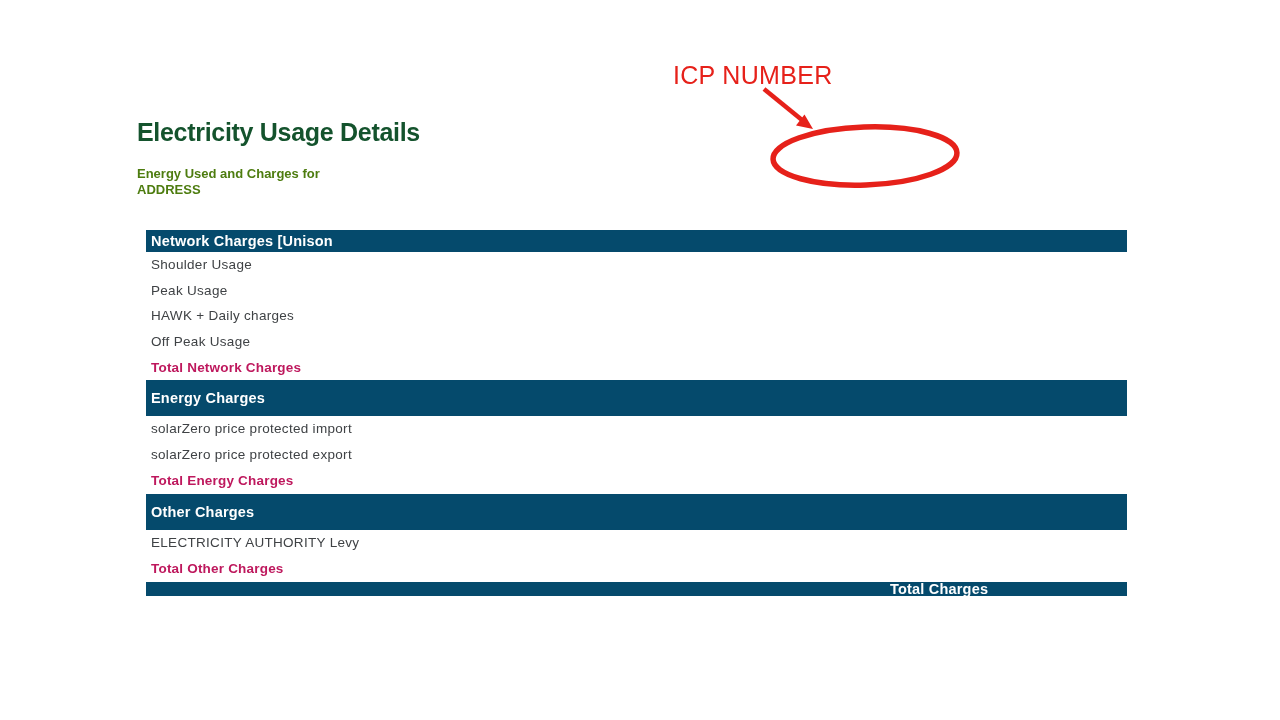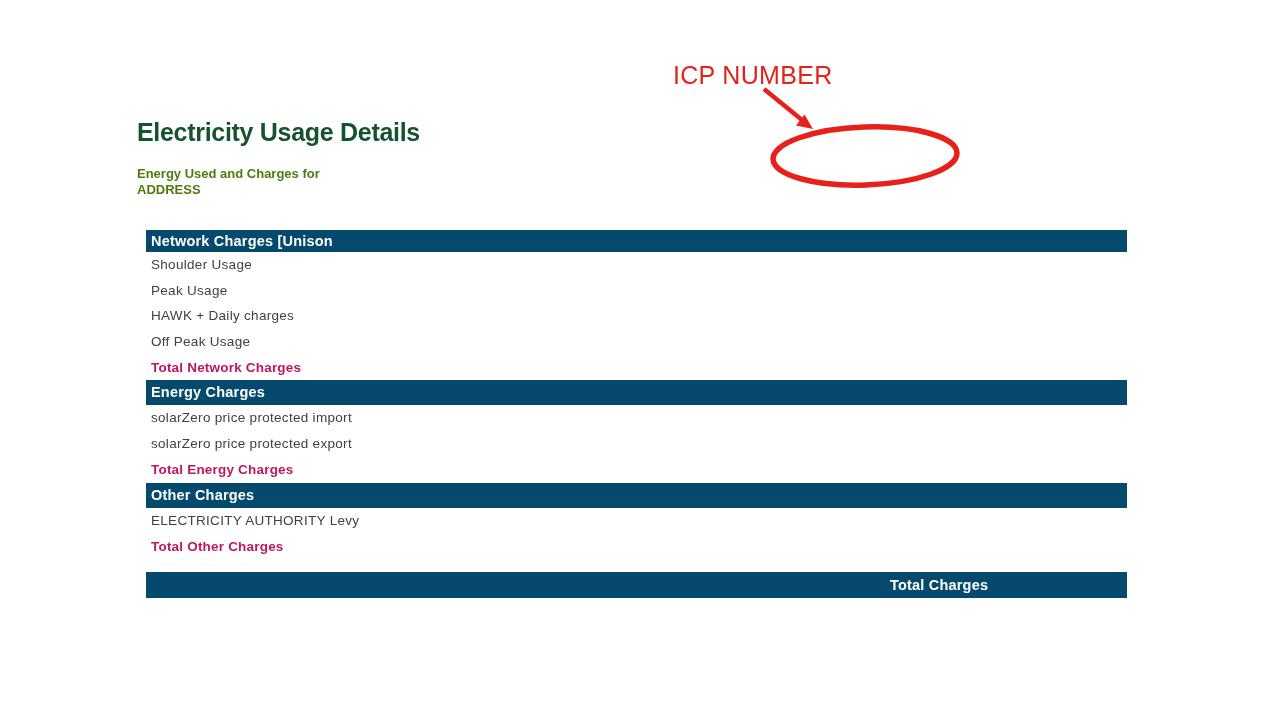--- a/index.html
+++ b/index.html
@@ -29,22 +29,22 @@
   .charges-table{
     position:absolute;left:146px;top:230px;width:981px;
   }
   .band{
     background:#054a6c;color:#ffffff;font-weight:700;font-size:14.5px;
     display:flex;align-items:center;padding-left:5px;box-sizing:border-box;
     letter-spacing:0.2px;
   }
   .band-tall{height:22px;align-items:flex-start;padding-top:2px;}
   .band-tall .wrap{width:205px;line-height:18px;display:inline-block;}
-  .band-short{height:25px;}
-  .band-footer{height:26px;margin-top:12px;}
+  .band-short{height:36px;}
+  .band-footer{height:14px;}
   .band-footer .footer-label{padding-left:739px;}
   .row{
     display:flex;align-items:center;padding-left:5px;box-sizing:border-box;
     font-size:13.5px;color:#3f4245;letter-spacing:0.3px;
   }
   .row-net{height:25.6px;}
   .row-std{height:26px;}
   .row-total{font-weight:700;color:#be185d;letter-spacing:0.2px;}
 </style>
 </head>

